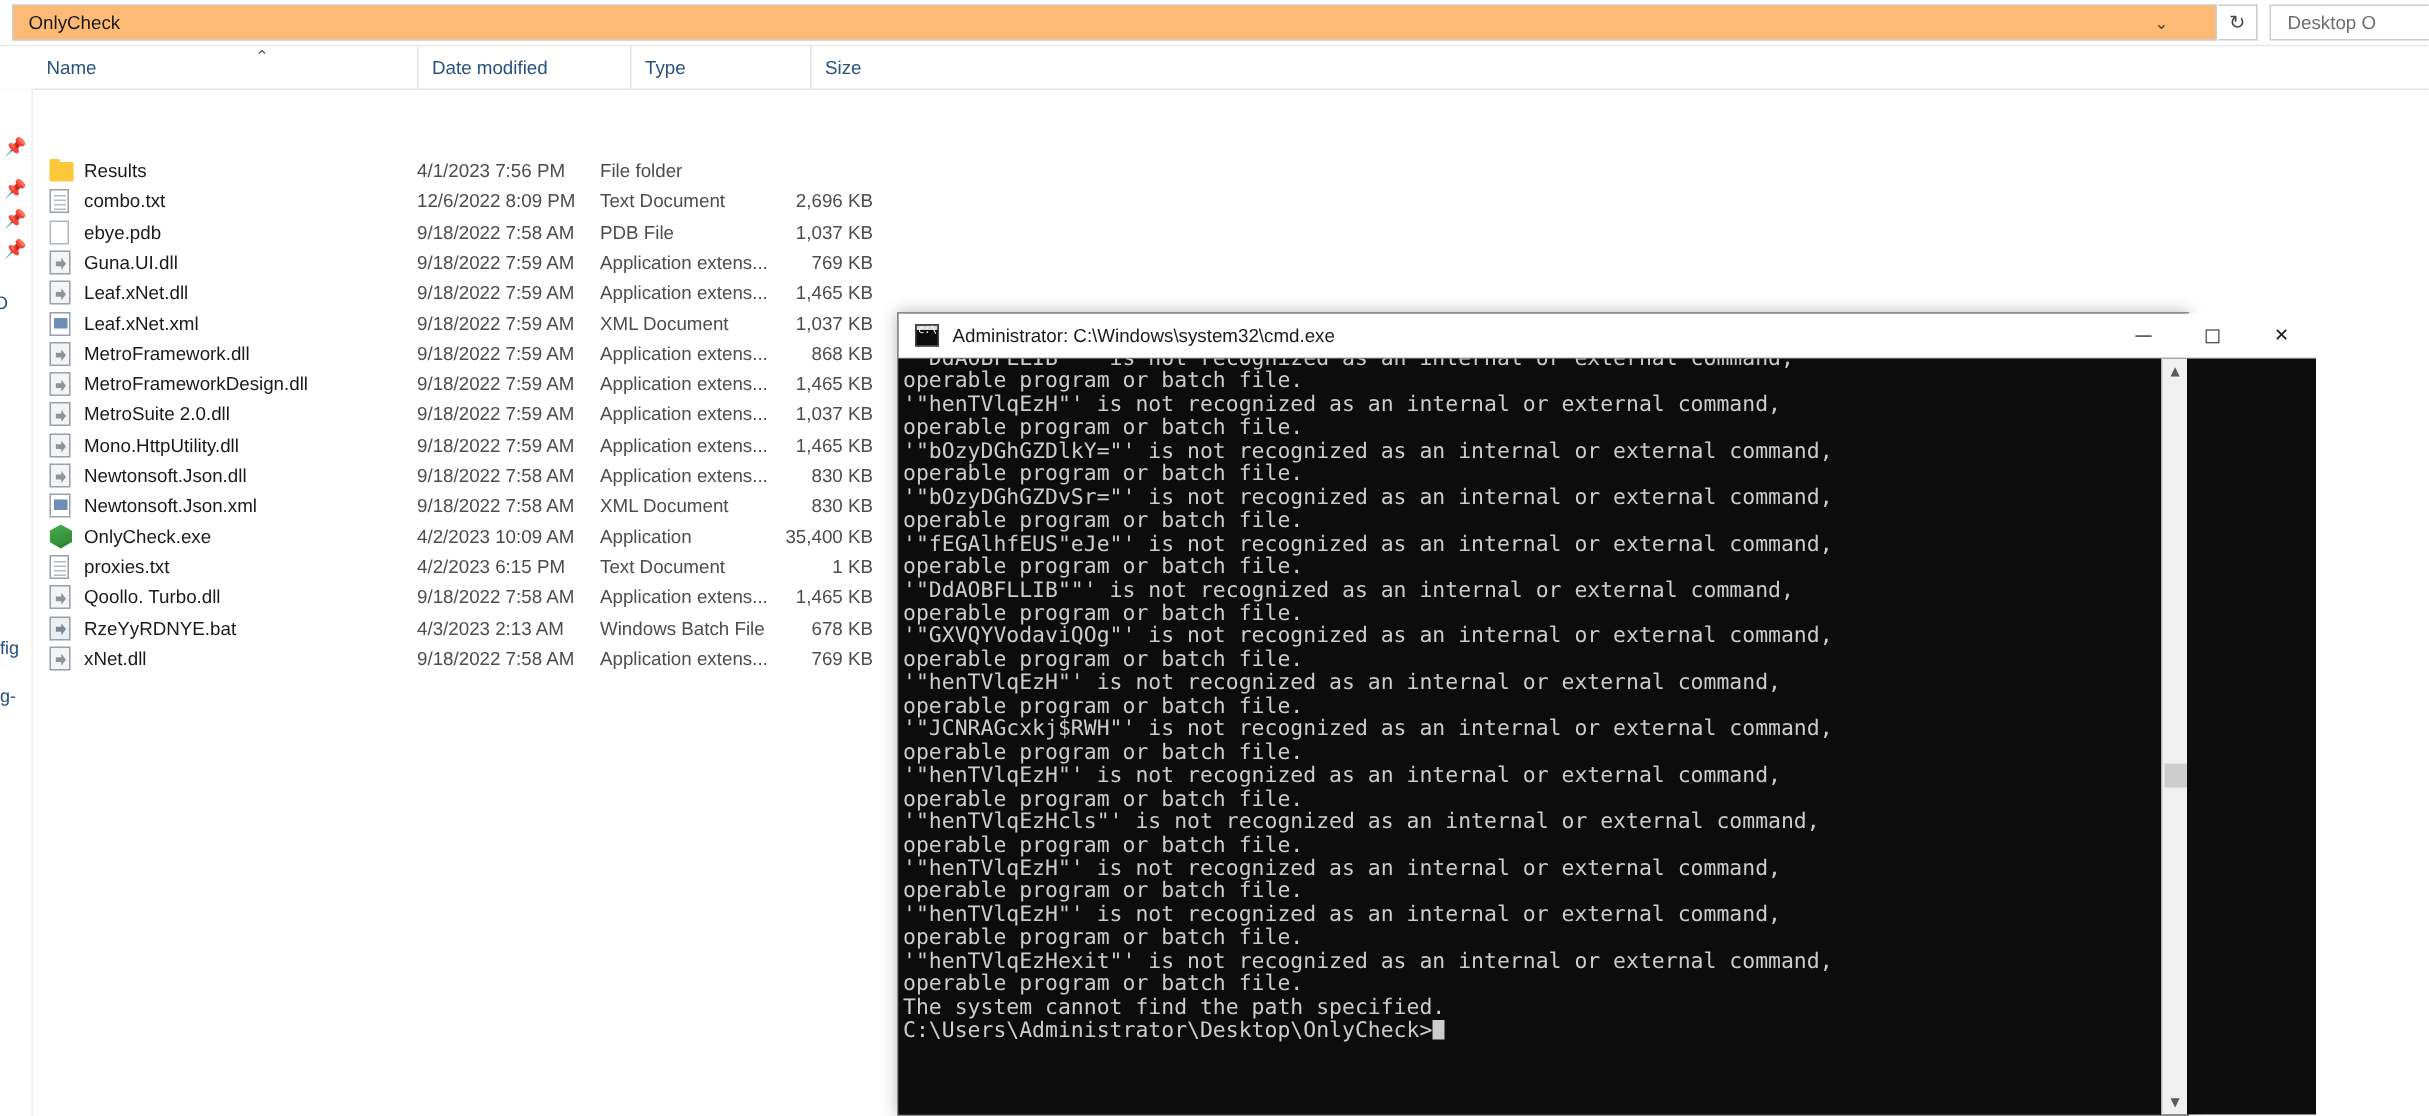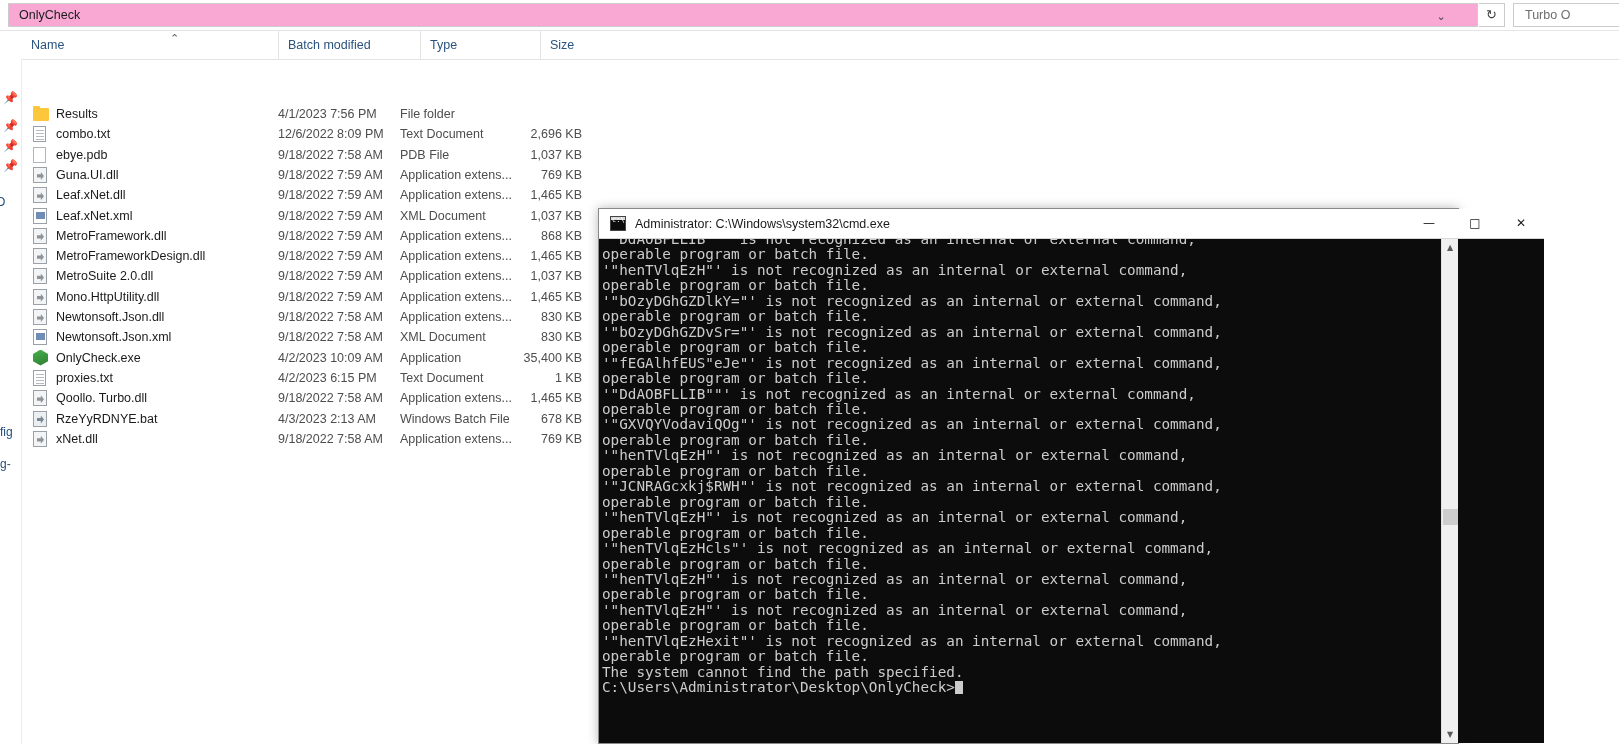--- a/index.html
+++ b/index.html
@@ -33,21 +33,21 @@
     height: 30px;
     background: #ffffff;
     border-bottom: 1px solid #e5e5e5;
   }
   .addr-box {
     position: absolute;
     left: 8px; top: 3px;
     width: 1470px;
     height: 24px;
     border: 1px solid #cccccc;
-    background: #f9a8d4;
+    background: #fdba74;
     box-sizing: border-box;
   }
   .addr-text {
     position: absolute;
     left: 10px; top: 3px;
     font-size: 12.5px;
     color: #1a1a1a;
     line-height: 17px;
     white-space: nowrap;
   }
@@ -448,33 +448,33 @@
 
 <div id="explorer">
 
   <div class="addr-row">
     <div class="addr-box">
       <span class="addr-text">OnlyCheck</span>
       <span class="addr-chevron">⌄</span>
     </div>
     <div class="addr-refresh">↻</div>
     <div class="search-box">
-      <span class="search-text">Turbo O</span>
+      <span class="search-text">Desktop O</span>
     </div>
   </div>
 
   <div class="hdr-gutter">
     <div class="hdr-gutter-fill"></div>
   </div>
   <div class="col-header">
     <div class="col col-name first">
       <span>Name</span>
       <span class="sort-caret">⌃</span>
     </div>
-    <div class="col col-date">Batch modified</div>
+    <div class="col col-date">Date modified</div>
     <div class="col col-type">Type</div>
     <div class="col col-size">Size</div>
   </div>
 
   <div class="nav-pane">
     <span class="pin-icon" style="top:32px">📌</span>
     <span class="pin-icon" style="top:60px">📌</span>
     <span class="pin-icon" style="top:80px">📌</span>
     <span class="pin-icon" style="top:100px">📌</span>
     <span class="clip-badge" style="top:136px; left:-4px">O</span>

